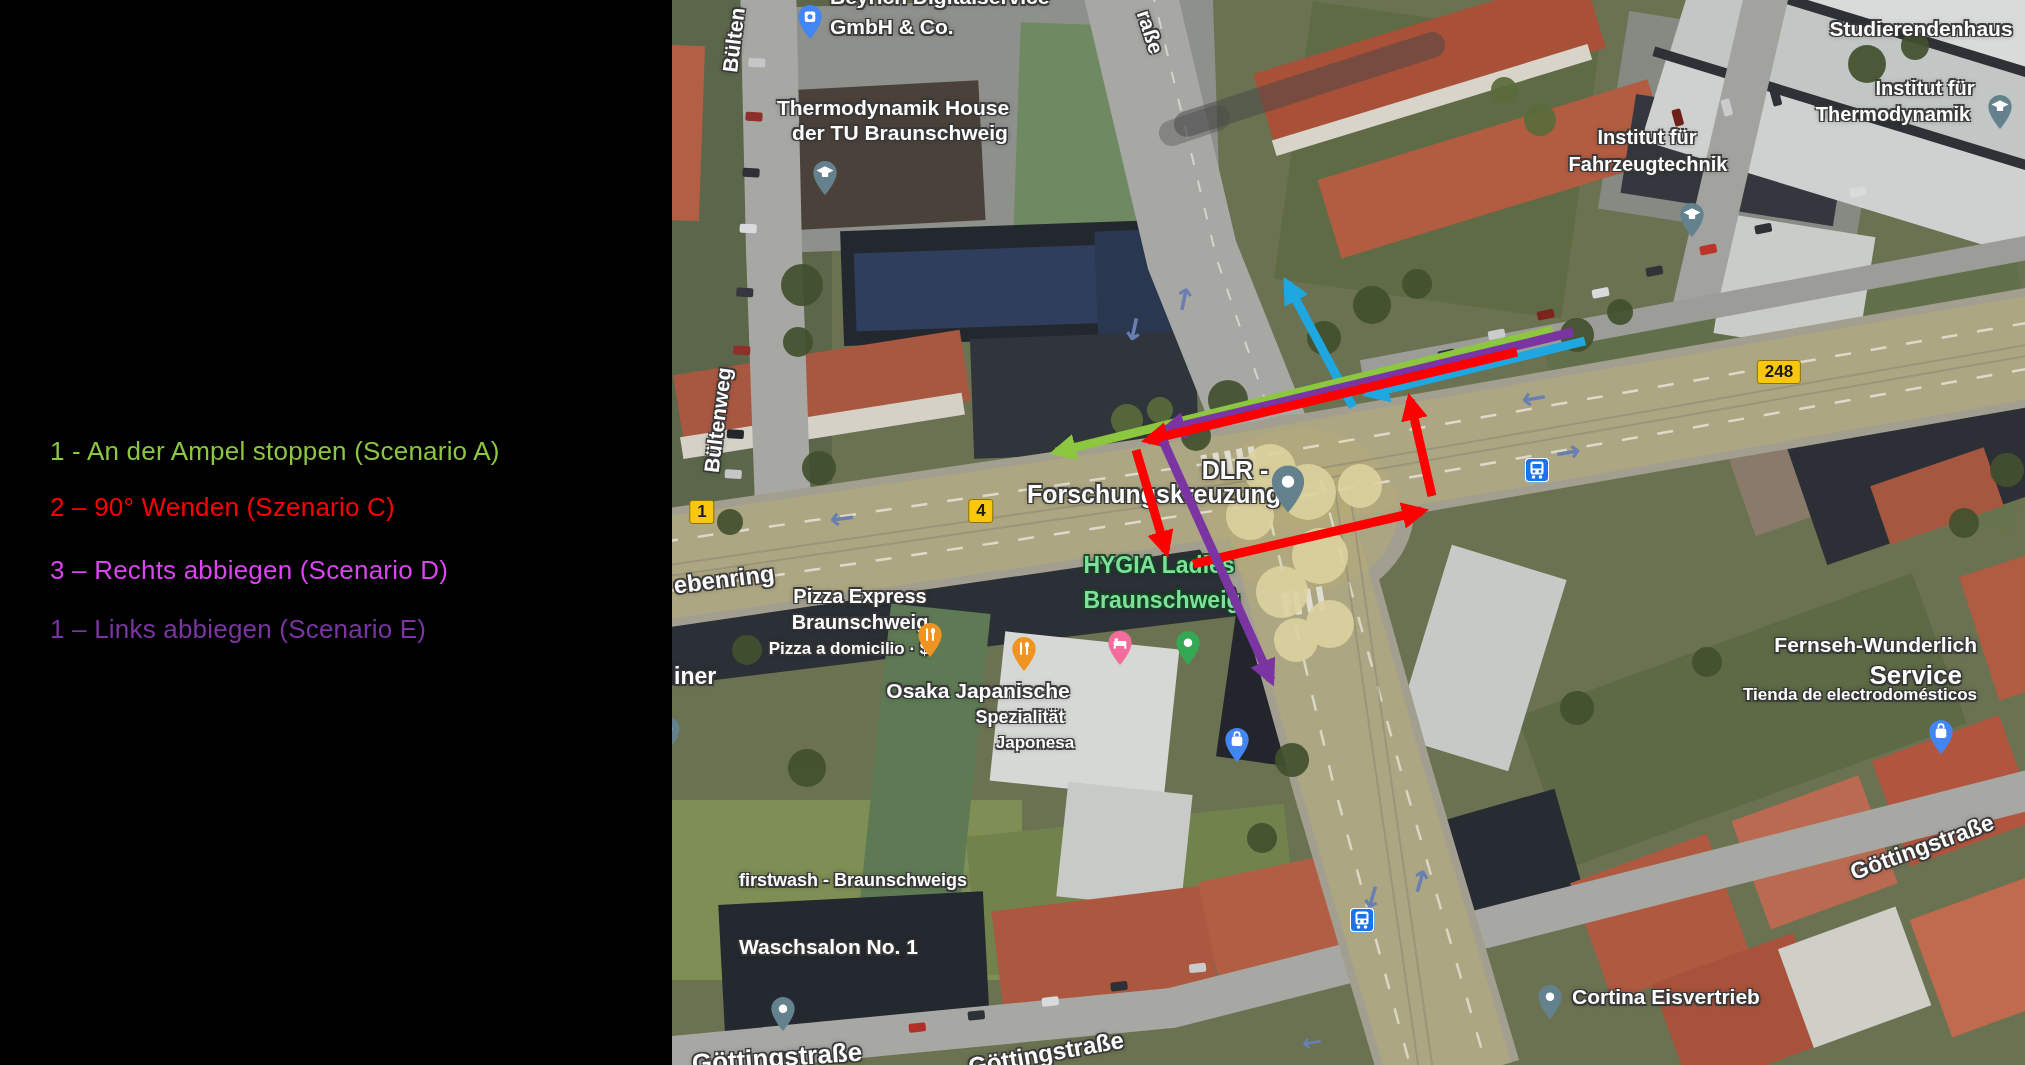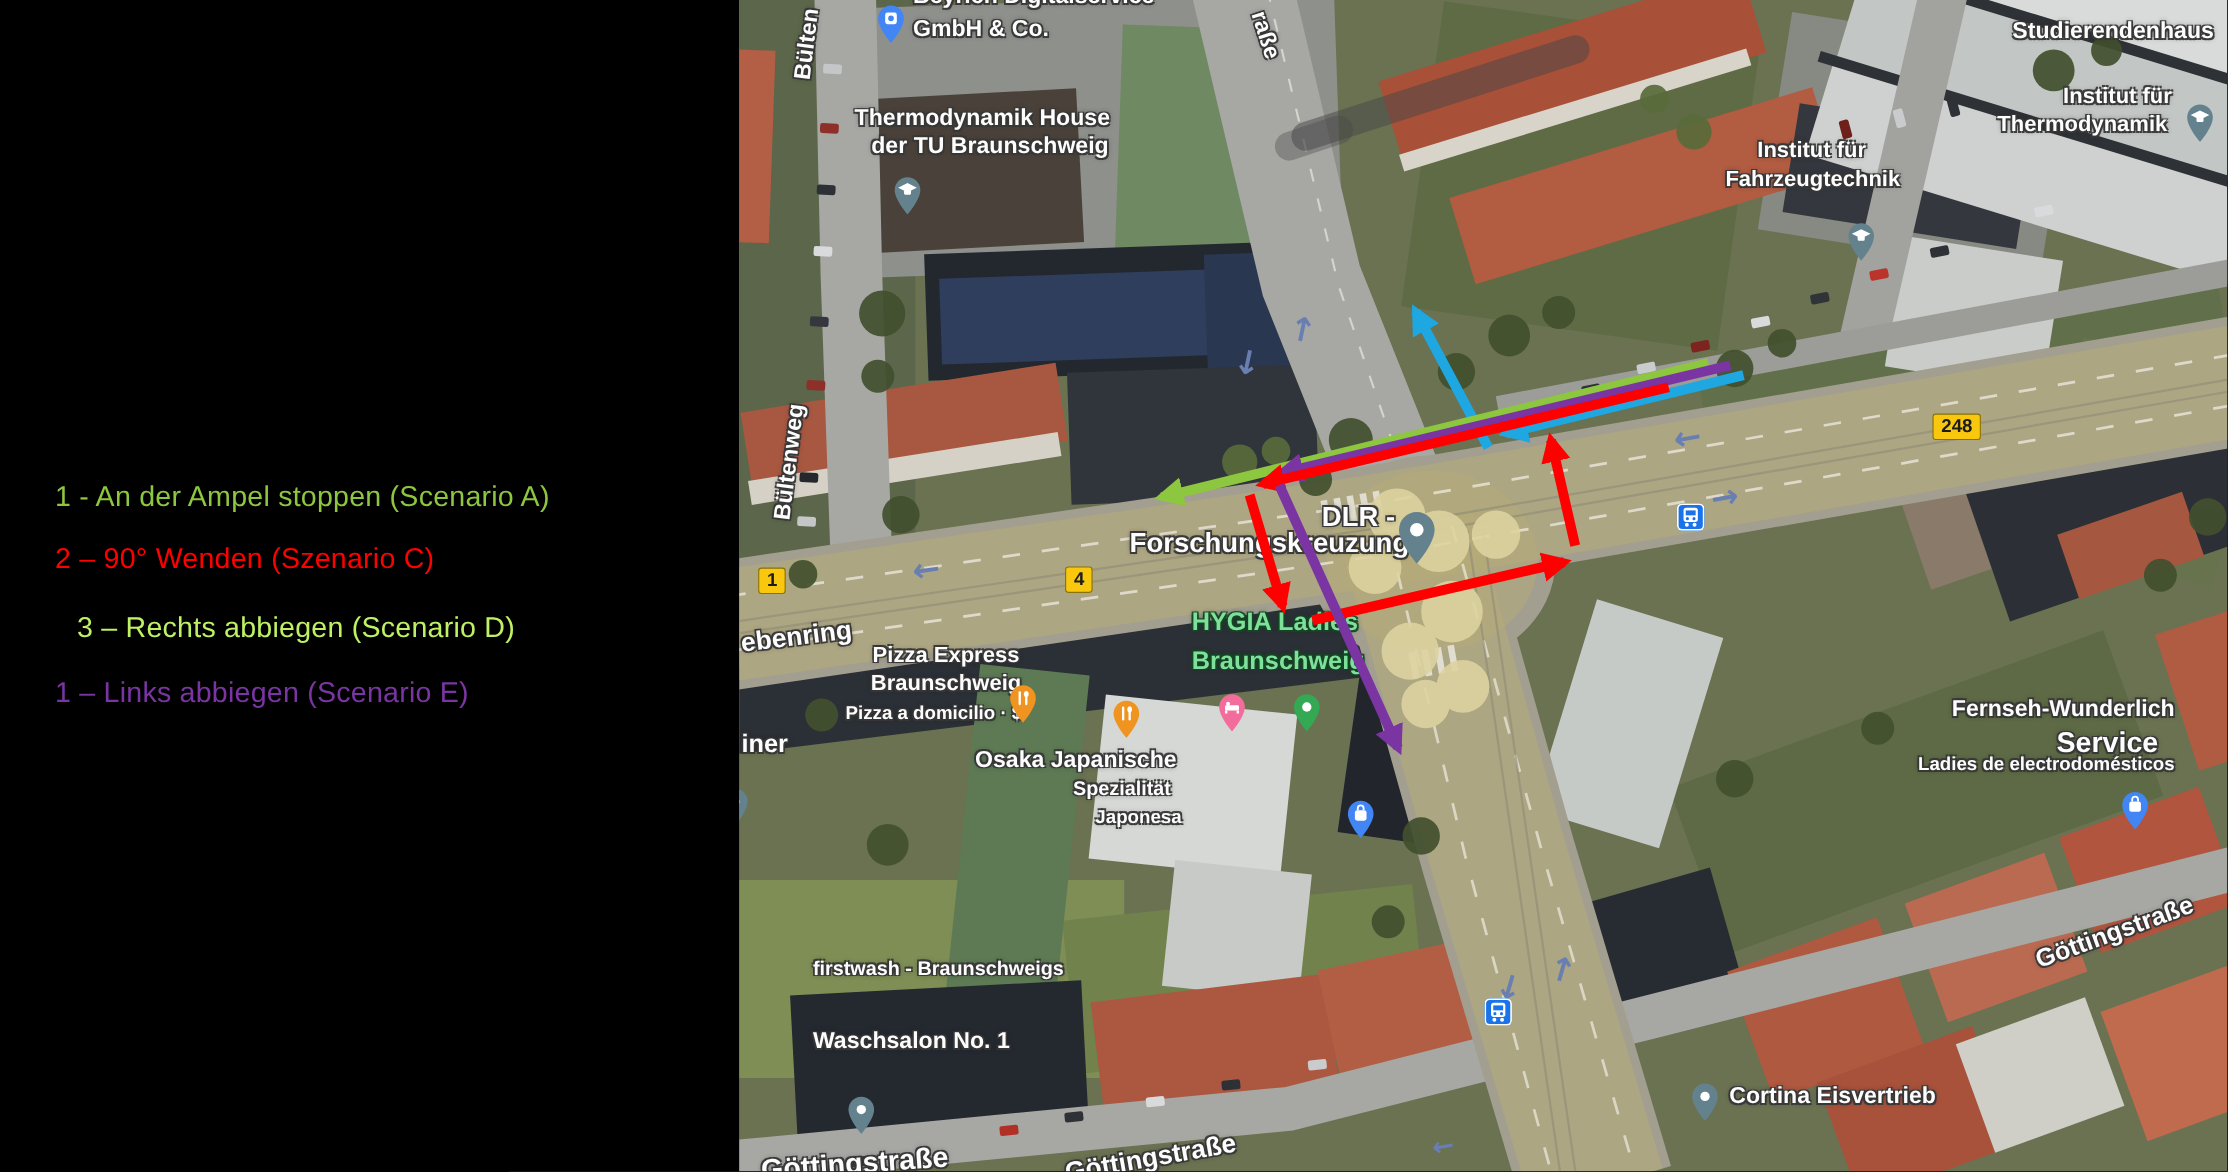--- a/index.html
+++ b/index.html
@@ -15,31 +15,31 @@
       text-shadow:-1.5px -1.5px 0 rgba(55,55,55,.95),1.5px -1.5px 0 rgba(55,55,55,.95),
                   -1.5px 1.5px 0 rgba(55,55,55,.95),1.5px 1.5px 0 rgba(55,55,55,.95),0 0 5px rgba(40,40,40,.7);}
   .ctr{transform:translate(-50%,-50%);text-align:center;}
   .green-poi{color:#7ee09a;text-shadow:-1.5px -1.5px 0 rgba(20,70,35,.9),1.5px -1.5px 0 rgba(20,70,35,.9),
              -1.5px 1.5px 0 rgba(20,70,35,.9),1.5px 1.5px 0 rgba(20,70,35,.9),0 0 5px rgba(20,60,30,.8);}
   .pin{position:absolute;transform:translate(-50%,-100%);line-height:0;}
   .busicon{position:absolute;width:25px;height:25px;border-radius:5px;background:#1a73e8;
            transform:translate(-50%,-50%);box-shadow:0 0 0 1.5px #fff inset;}
   .badge{position:absolute;transform:translate(-50%,-50%);background:#f9c80e;color:#1c1c1c;
          border:1px solid #8a7100;border-radius:3px;font-size:17px;font-weight:700;
-         padding:1px 7px;line-height:20px;margin-top:16px;}
+         padding:1px 7px;line-height:20px;}
 </style>
 </head>
 <body>
 
 <div class="stage">
 
   <div>
     <div class="legend-line" style="top: 436px; color: rgb(141, 198, 63);">1 - An der Ampel stoppen (Scenario A)</div>
     <div class="legend-line" style="top: 492px; color: rgb(254, 0, 0);">2 – 90° Wenden (Szenario C)</div>
-    <div class="legend-line" style="top: 555px; color: #bef264; margin-left: 20px;">3 – Rechts abbiegen (Scenario D)</div>
+    <div class="legend-line" style="top: 555px; color: #d946ef;">3 – Rechts abbiegen (Scenario D)</div>
     <div class="legend-line" style="top: 614px; color: rgb(122, 53, 163);">1 – Links abbiegen (Scenario E)</div>
   </div>
 
   <div class="map">
 
     <svg class="backdrop" width="1353" height="1065" viewBox="0 0 1353 1065">
       <g>
         <rect x="0" y="0" width="1353" height="1065" fill="#6a7252"></rect>
         <rect x="-20" y="-20" width="180" height="580" fill="#5c664a"></rect>
         <rect x="115" y="0" width="430" height="245" fill="#8e908b" transform="rotate(-2 330 120)"></rect>
@@ -241,21 +241,21 @@
     <div class="ml ctr" style="left:188px;top:596px;font-size:20px">Pizza Express</div>
     <div class="ml ctr" style="left:188px;top:622px;font-size:20px">Braunschweig</div>
     <div class="ml ctr" style="left:177px;top:649px;font-size:17px">Pizza a domicilio · $</div>
     <div class="ml ctr" style="left:306px;top:691px;font-size:21px">Osaka Japanische</div>
     <div class="ml ctr" style="left:348px;top:717px;font-size:18px">Spezialität</div>
     <div class="ml ctr" style="left:363px;top:743px;font-size:17px">Japonesa</div>
     <div class="ml" style="left:67px;top:871px;font-size:18px">firstwash - Braunschweigs</div>
     <div class="ml" style="left:67px;top:936px;font-size:21px">Waschsalon No. 1</div>
     <div class="ml" style="right:48px;top:634px;font-size:21px;text-align:right">Fernseh-Wunderlich</div>
     <div class="ml" style="right:63px;top:662px;font-size:26px;text-align:right">Service</div>
-    <div class="ml" style="right:48px;top:686px;font-size:17px;text-align:right">Ladies de electrodomésticos</div>
+    <div class="ml" style="right:48px;top:686px;font-size:17px;text-align:right">Tienda de electrodomésticos</div>
     <div class="ml" style="left:900px;top:986px;font-size:21px">Cortina Eisvertrieb</div>
     <div class="ml" style="left:2px;top:664px;font-size:23px">iner</div>
 
     <div class="badge" style="left:30px;top:512px">1</div>
     <div class="badge" style="left:309px;top:511px">4</div>
     <div class="badge" style="left:1107px;top:372px">248</div>
 
     <div class="busicon" style="left:690px;top:920px">
       <svg width="25" height="25" viewBox="0 0 25 25">
           <rect x="6" y="4" width="13" height="13" rx="2.5" fill="#fff"></rect>

